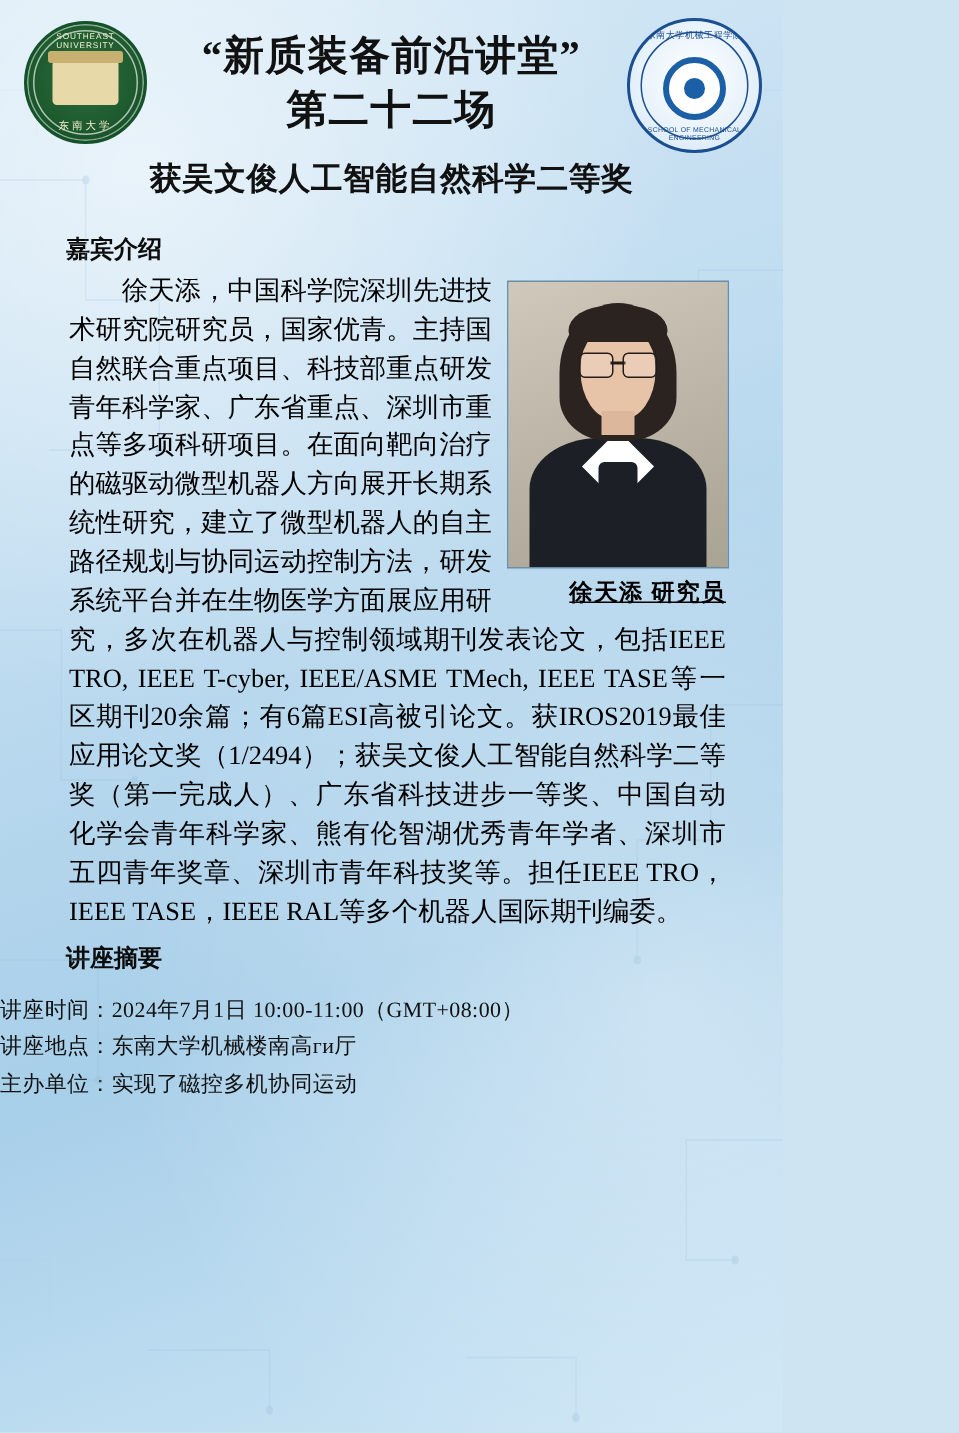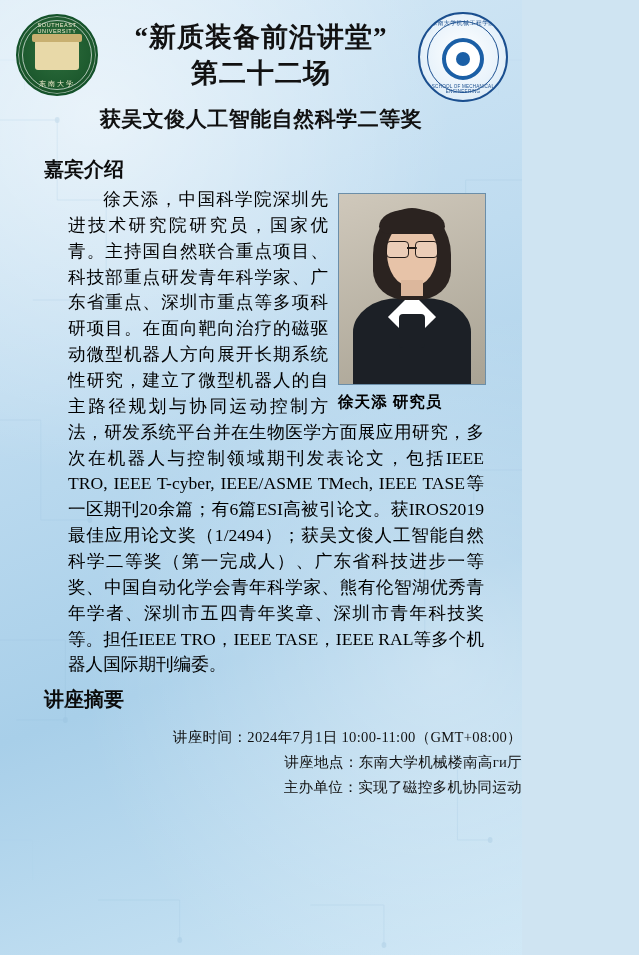--- a/index.html
+++ b/index.html
@@ -148,21 +148,21 @@
   }
   .title-sub {
     margin-top: 14px;
     font-size: 21px;
     font-weight: bold;
     color: #111111;
     letter-spacing: 0.5px;
   }
 
   .section-head {
-    font-size: 20px;
+    font-size: 16px;
     font-weight: bold;
     color: #0c0c0c;
     margin: 10px 0 4px 44px;
   }
   .section-head.abstract {
     margin-top: 8px;
   }
 
   .body-block {
     position: relative;
@@ -170,21 +170,22 @@
     font-size: 17.6px;
     line-height: 1.47;
     color: #000000;
     text-align: justify;
     text-justify: inter-ideograph;
   }
   .photo-float {
     float: right;
     width: 146px;
     margin: 6px 0 4px 10px;
-    text-align: left;
+    text-align: right;
+    text-decoration: underline;
   }
   .photo {
     width: 146px;
     height: 190px;
     border: 1px solid #6b8ea8;
     background: linear-gradient(180deg, #d8d2c6 0%, #b9b2a4 100%);
     position: relative;
     overflow: hidden;
   }
   .photo .bg {
@@ -260,29 +261,28 @@
     background: #1c2026;
     border-radius: 4px;
   }
   .photo-caption {
     margin-top: 6px;
     font-size: 15.6px;
     font-weight: bold;
     color: #000;
     letter-spacing: 1px;
   }
-  .indent { text-indent: 2em; margin-left: 22px; }
+  .indent { text-indent: 2em; }
 
   .footer {
     margin: 12px 0 0 0;
-    text-align: right;
+    text-align: left;
     font-size: 14.6px;
     line-height: 1.7;
     color: #111;
-    padding-left: 40px;
   }
   .footer div { letter-spacing: 0.3px; }
 </style>
 </head>
 <body>
 
 <div class="poster">
 
   <div class="circuit">
     <svg viewBox="0 0 639 955" preserveAspectRatio="none">

